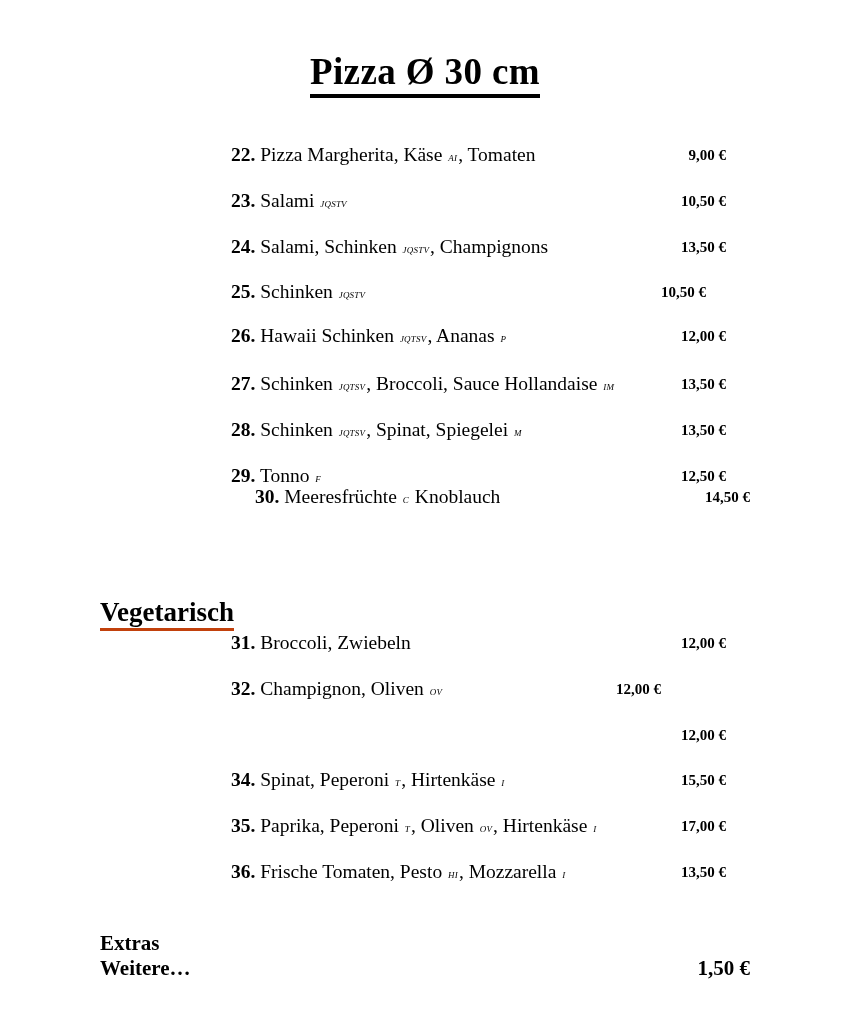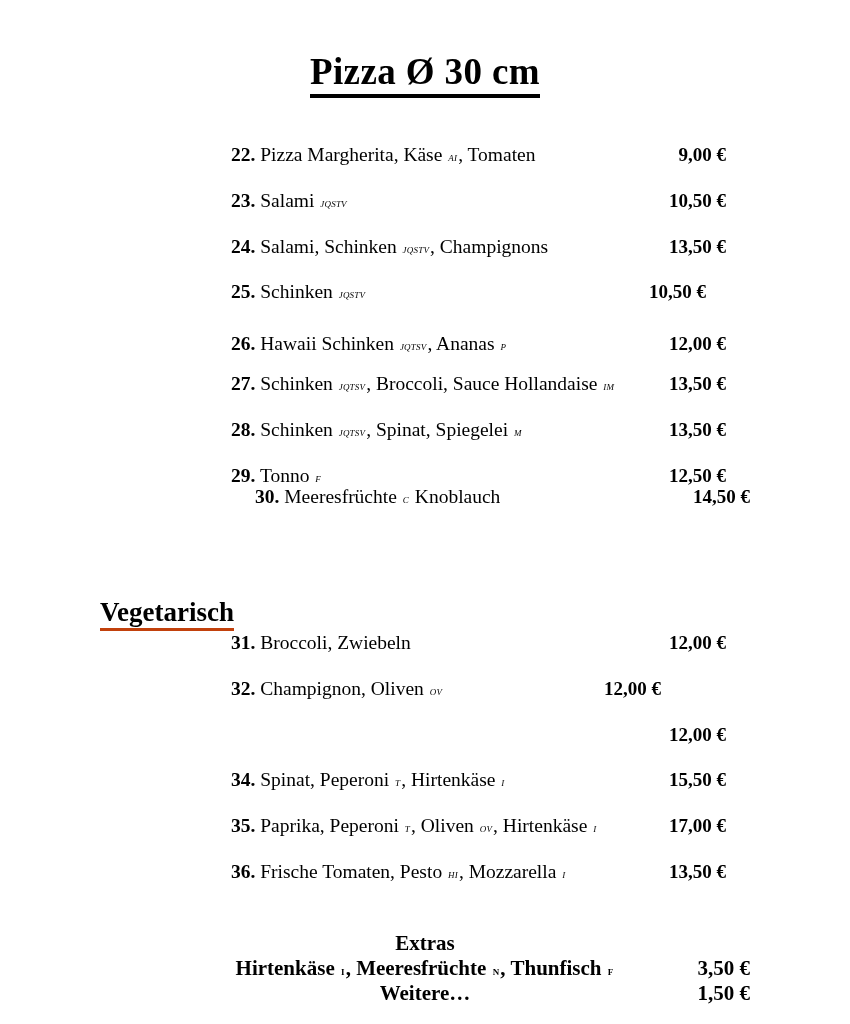--- a/index.html
+++ b/index.html
@@ -82,31 +82,30 @@
     font-size: 12.5px;
     font-variant: small-caps;
     text-transform: lowercase;
     letter-spacing: 0.2px;
     padding: 0 1px;
   }
   .item-price {
     position: absolute;
     top: 0;
     font-weight: bold;
-    font-size: 19px;
+    font-size: 15px;
     text-align: right;
     white-space: nowrap;
   }
 
   
   .extras {
     position: absolute;
     left: 100px;
     width: 650px;
-    text-align: center;
   }
   .extras-line {
     position: relative;
     height: 25px;
     line-height: 25px;
     font-size: 21px;
     font-weight: bold;
     white-space: nowrap;
   }
   .extras-line .price {
@@ -141,21 +140,21 @@
         <div class="item-price" style="right: 65px;">10,50 €</div>
       </div>
       <div class="menu-item" style="top: 233.6px;">
         <div class="item-main"><span class="item-num">24.</span><span> </span><span class="item-desc"><span>Salami, Schinken </span><span class="allergen">JQSTV</span><span>, Champignons</span></span></div>
         <div class="item-price" style="right: 65px;">13,50 €</div>
       </div>
       <div class="menu-item" style="top: 279.4px;">
         <div class="item-main"><span class="item-num">25.</span><span> </span><span class="item-desc"><span>Schinken </span><span class="allergen">JQSTV</span></span></div>
         <div class="item-price" style="right: 85px;">10,50 €</div>
       </div>
-      <div class="menu-item" style="top: 331px;">
+      <div class="menu-item" style="top: 323px;">
         <div class="item-main"><span class="item-num">26.</span><span> </span><span class="item-desc"><span>Hawaii Schinken </span><span class="allergen">JQTSV</span><span>, Ananas </span><span class="allergen">P</span></span></div>
         <div class="item-price" style="right: 65px;">12,00 €</div>
       </div>
       <div class="menu-item" style="top: 371px;">
         <div class="item-main"><span class="item-num">27.</span><span> </span><span class="item-desc"><span>Schinken </span><span class="allergen">JQTSV</span><span>, Broccoli, Sauce Hollandaise </span><span class="allergen">IM</span></span></div>
         <div class="item-price" style="right: 65px;">13,50 €</div>
       </div>
       <div class="menu-item" style="top: 416.8px;">
         <div class="item-main"><span class="item-num">28.</span><span> </span><span class="item-desc"><span>Schinken </span><span class="allergen">JQTSV</span><span>, Spinat, Spiegelei </span><span class="allergen">M</span></span></div>
         <div class="item-price" style="right: 65px;">13,50 €</div>
@@ -189,17 +188,16 @@
         <div class="item-price" style="right: 65px;">17,00 €</div>
       </div>
       <div class="menu-item" style="top: 859px;">
         <div class="item-main"><span class="item-num">36.</span><span> </span><span class="item-desc"><span>Frische Tomaten, Pesto </span><span class="allergen">HI</span><span>, Mozzarella </span><span class="allergen">I</span></span></div>
         <div class="item-price" style="right: 65px;">13,50 €</div>
       </div>
     </div>
 
   <div class="extras" id="extras-host" style="top: 931px;">
       <div class="extras-line"><span>Extras</span></div>
-      <div class="extras-line"><span><span>Hirtenkäse </span><span class="allergen">I</span><span>, Meeresfrüchte </span><span class="allergen">N</span><span>, Thunfisch </span><span class="allergen">F</span></span><span class="price">3,50 €</span></div>
       <div class="extras-line"><span><span>Weitere…</span></span><span class="price">1,50 €</span></div>
     </div>
 
 </div>
 
 </body></html>

